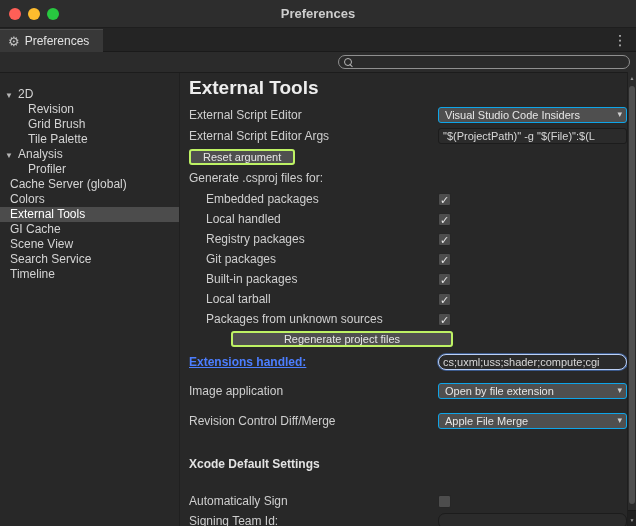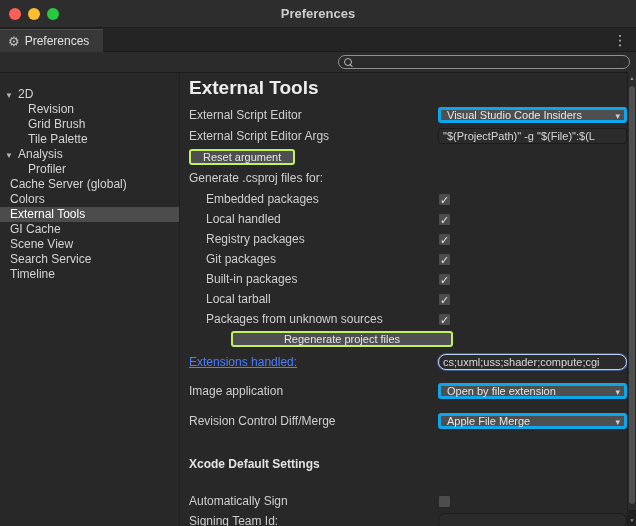--- a/index.html
+++ b/index.html
@@ -36,30 +36,30 @@
   .side-item.selected { background:#4c4c4c; color:#ffffff; }
   
   .main { position:absolute; top:72px; left:181px; right:9px; bottom:0; padding-left:8px; box-sizing:border-box; overflow:hidden; }
   .h1 { font-size:19px; font-weight:bold; color:#ededed; margin:5px 0 8px 0; height:22px; }
   .row { display:flex; align-items:center; height:16px; margin-bottom:5px; }
   .row .lbl { width:249px; flex:none; font-size:12px; color:#cfcfcf; white-space:nowrap; overflow:hidden; }
   .row .lbl.indent { padding-left:17px; width:232px; }
   .row .ctl { flex:1; min-width:0; }
   .section-label { height:16px; margin-bottom:4px; font-size:12px; color:#cfcfcf; }
   .cbrow { margin-bottom:4px; }
-  .dropdown { height:16px; background:#4f4f4f; border:3px solid #0ea5e9; border-radius:3px; display:flex; align-items:center; padding:0 16px 0 6px; font-size:11px; color:#e6e6e6; position:relative; box-sizing:border-box; cursor:default; }
+  .dropdown { height:16px; background:#4f4f4f; border:1px solid #0ea5e9; border-radius:3px; display:flex; align-items:center; padding:0 16px 0 6px; font-size:11px; color:#e6e6e6; position:relative; box-sizing:border-box; cursor:default; }
   .dropdown .dd-text { white-space:nowrap; overflow:hidden; }
   .dropdown .arr { position:absolute; right:4px; top:1px; font-size:9px; color:#cfcfcf; }
   .tfield { width:100%; height:16px; box-sizing:border-box; background:#2b2b2b; border:1px solid #1c1c1c; border-radius:3px; color:#d8d8d8; font-size:11px; padding:0 4px; font-family:"Liberation Sans", sans-serif; outline:none; }
   .tfield.focus { border-color:#bcd0f5; box-shadow:0 0 0 1px #3c5a8c;border-radius:8px; }
   .tfield.round { border-radius:7px; }
   .btn { height:16px; background:#4f4f4f; border:2px solid #bef264; border-radius:3px; color:#e6e6e6; font-size:11px; padding:0 12px; font-family:"Liberation Sans", sans-serif; cursor:default; }
   .btn.wide { width:222px; margin-left:42px; padding:0; }
   .cb { width:13px; height:13px; flex:none; background:#4d4d4d; border:1px solid #262626; border-radius:2px; font-size:11px; line-height:12px; text-align:center; color:#e9e9e9; box-sizing:border-box; }
-  .link-label { color:#4c7eff !important; text-decoration:underline; }
+  .link-label { color:#4c7eff !important; text-decoration:underline;font-weight:bold; }
   .h2 { font-size:12px; font-weight:bold; color:#e3e3e3; height:16px; margin-bottom:20px; }
   .mt12 { margin-top:12px; }
   .mt14 { margin-top:14px; }
   .mt28 { margin-top:28px; }
   .mb6 { margin-bottom:6px; }
   
   .scrollbar { position:absolute; top:72px; right:0; width:9px; bottom:0; background:#2b2b2b; border-left:1px solid #1e1e1e; box-sizing:border-box; }
   .sb-up { position:absolute; top:3px; left:0; right:0; text-align:center; font-size:5px; color:#9a9a9a; }
   .sb-thumb { position:absolute; top:14px; bottom:22px; left:1px; width:6px; background:#4f4f4f; border-radius:3px; }
   .sb-corner { position:absolute; bottom:0; left:0; right:0; height:15px; background:#202020; text-align:center; border-top:1px solid #1a1a1a; }

